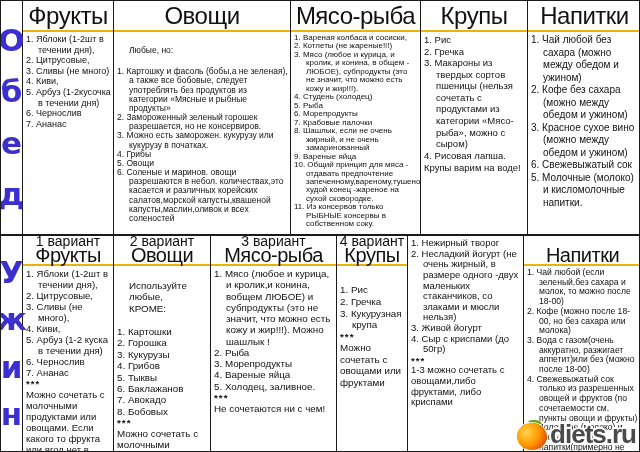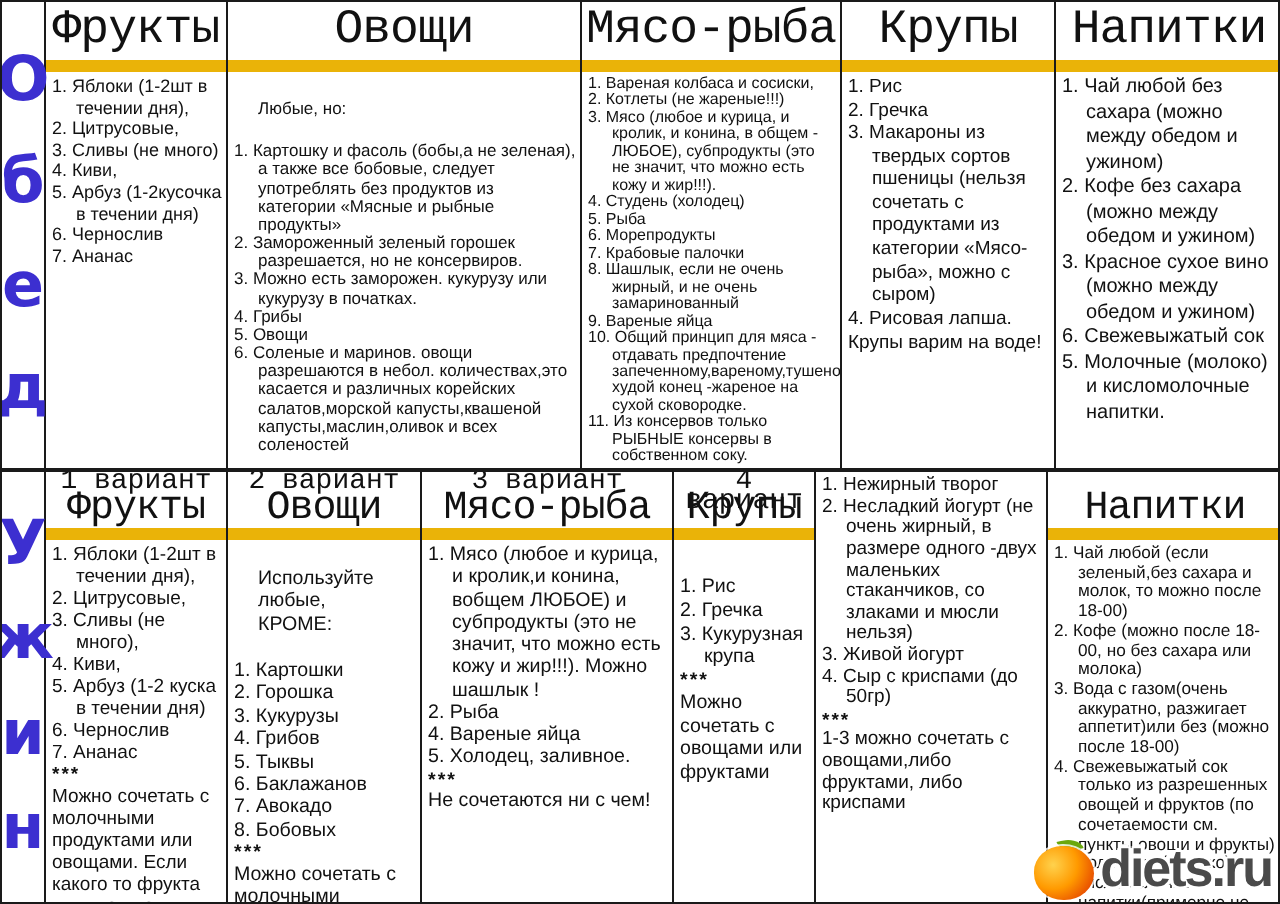--- a/index.html
+++ b/index.html
@@ -23,22 +23,22 @@
     color:#3c2fd0; font-weight:900; font-size:31px; line-height:1;
     font-family:"DejaVu Sans", sans-serif;
   }
   .columns { flex:1; display:flex; }
   .col {
     box-sizing:border-box; border-right:1px solid #1a1a1a;
     display:flex; flex-direction:column; overflow:hidden;
   }
   .col:last-child { border-right:none; }
   .col-header {
-    border-bottom:6px solid #eab308; text-align:center; flex:0 0 auto;
-    display:flex; flex-direction:column; align-items:center; justify-content:center;font-family:Liberation Mono, monospace;
+    border-bottom:2px solid #eab308; text-align:center; flex:0 0 auto;
+    display:flex; flex-direction:column; align-items:center; justify-content:center;
   }
   .top .col-header { height:29px; }
   .bottom .col-header { height:28px; justify-content:flex-start; }
   .variant { font-size:14px; line-height:10px; height:10px; color:#111; }
   .col-title { font-size:24px; line-height:1; letter-spacing:-0.5px; white-space:nowrap; }
   .bottom .col-title { font-size:20px; line-height:18px; }
   .bottom .col-title.condensed { font-size:14.5px; line-height:17px; transform:scaleX(0.92); padding-top:1px; }
   .col-body { flex:1; overflow:hidden; padding:2px 2px 1px 3px; }
   .intro { margin:12px; }
   .item { padding-left:12px; text-indent:-12px; }
@@ -210,20 +210,21 @@
           </div>
         </div>
         <div class="col b2">
           <div class="col-header">
             <div class="variant">3 вариант</div>
             <div class="col-title">Мясо-рыба</div>
           </div>
           <div class="col-body">
             <div class="item">1. Мясо (любое и курица, и кролик,и конина, вобщем ЛЮБОЕ) и субпродукты (это не значит, что можно есть кожу и жир!!!). Можно шашлык !</div>
             <div class="item">2. Рыба</div>
+            <div class="item">3. Морепродукты</div>
             <div class="item">4. Вареные яйца</div>
             <div class="item">5. Холодец, заливное.</div>
             <div class="note stars">***</div>
             <div class="note">Не сочетаются ни с чем!</div>
           </div>
         </div>
         <div class="col b3">
           <div class="col-header">
             <div class="variant">4 вариант</div>
             <div class="col-title">Крупы</div>

